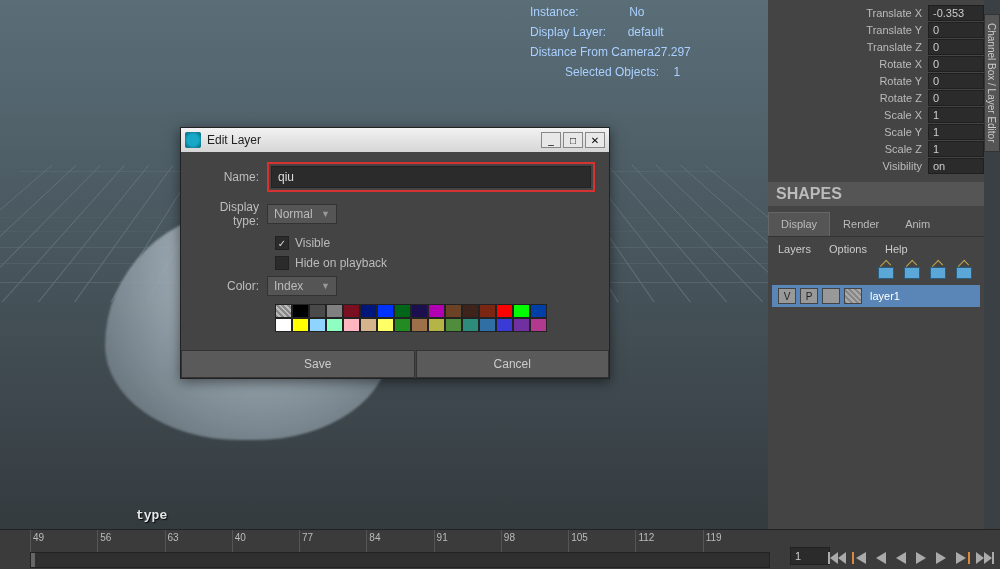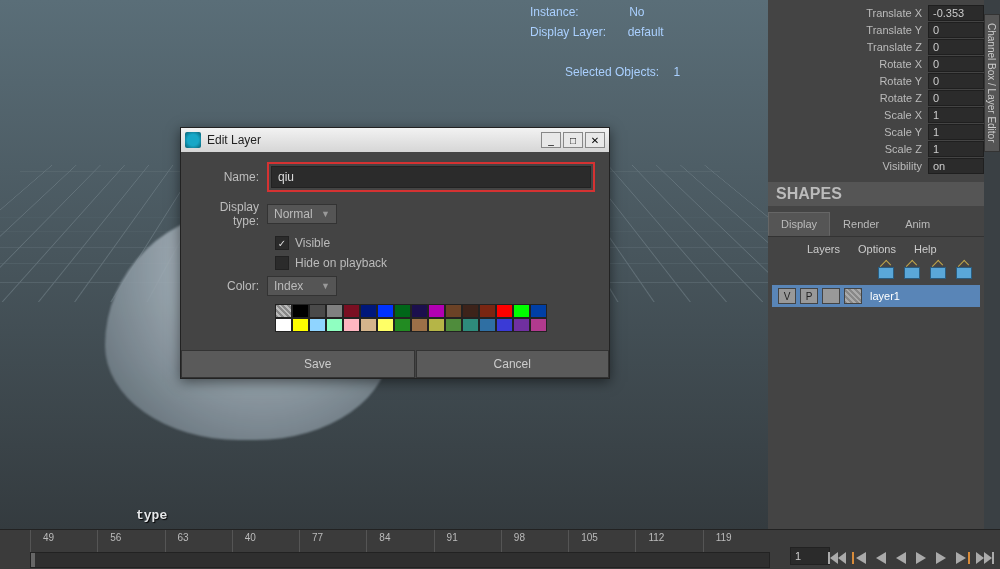--- a/index.html
+++ b/index.html
@@ -39,54 +39,57 @@
 
 .right-panel { position: absolute; right: 16px; top: 0; width: 216px; height: 569px; background: #444; }
 .channel-box { padding: 4px 0; }
 .ch-row { display: flex; align-items: center; font-size: 11px; height: 17px; }
 .ch-label { flex: 1; text-align: right; padding-right: 6px; color: #bbb; }
 .ch-val { width: 56px; background: #2b2b2b; color: #ccc; padding: 1px 4px; border: 1px solid #1f1f1f; }
 .shapes-hdr { background: #555; color: #bbb; font-size: 16px; font-weight: bold; padding: 3px 8px; margin-top: 4px; }
 .panel-tabs { display: flex; background: #444; border-bottom: 1px solid #333; margin-top: 6px; }
 .panel-tab { padding: 5px 12px; font-size: 11px; color: #bbb; cursor: pointer; border: 1px solid transparent; }
 .panel-tab.active { background: #555; border: 1px solid #666; border-bottom-color: #555; }
-.panel-menu { display: flex; gap: 18px; padding: 6px 26px; font-size: 11px; color: #ccc; background: #444; margin-left: 13px; }
+.panel-menu { display: flex; gap: 18px; padding: 6px 10px; font-size: 11px; color: #ccc; background: #444; }
 .layer-icons { display: flex; gap: 8px; justify-content: flex-end; padding: 4px 10px; }
 .layer-icon { width: 18px; height: 14px; position: relative; cursor: pointer; }
 .layer-icon::before { content: ""; position: absolute; left: 0; bottom: 0; width: 14px; height: 10px; background: #5aa7d8; border: 1px solid #2a5d80; }
 .layer-icon::after { content: ""; position: absolute; left: 3px; top: -3px; width: 8px; height: 6px; border: 1px solid #c2a64a; border-bottom: none; border-left: none; transform: rotate(-45deg); }
 .layer-row { display: flex; align-items: center; background: #5985b7; padding: 3px 6px; margin: 2px 4px; gap: 4px; }
 .layer-box { width: 18px; height: 16px; background: #999; border: 1px solid #444; display: flex; align-items: center; justify-content: center; font-size: 10px; color: #222; }
 .layer-box.hatch { background: repeating-linear-gradient(45deg, #888, #888 2px, #aaa 2px, #aaa 4px); }
 .layer-name { color: #fff; font-size: 11px; margin-left: 4px; }
 
 .side-tab { position: absolute; right: 0; top: 14px; width: 16px; background: #555; color: #ccc; font-size: 10px; writing-mode: vertical-rl; padding: 8px 2px; border: 1px solid #333; cursor: pointer; }
 
 .timeline { position: absolute; left: 0; bottom: 0; width: 1000px; height: 40px; background: #3b3b3b; border-top: 1px solid #222; }
 .time-ruler { position: absolute; left: 30px; top: 0; width: 740px; height: 22px; display: flex; color: #bbb; font-size: 10px; }
-.time-tick { flex: 1; text-align: left; border-left: 1px solid #555; padding-left: 12px; padding-top: 2px; }
+.time-tick { flex: 1; text-align: left; border-left: 1px solid #555; padding-left: 2px; padding-top: 2px; }
 .time-track { position: absolute; left: 30px; top: 22px; width: 740px; height: 16px; background: #2f2f2f; border: 1px solid #222; }
 .time-track::before { content: ""; position: absolute; left: 0; top: 0; bottom: 0; width: 4px; background: #666; }
 .frame-field { position: absolute; right: 170px; bottom: 4px; width: 40px; background: #2b2b2b; border: 1px solid #222; color: #ccc; font-size: 11px; padding: 2px 4px; }
 .play-controls { position: absolute; right: 6px; bottom: 4px; display: flex; gap: 6px; align-items: center; }
 .play-btn svg { display: block; }
 .kf { fill: #d88b3a; }
 .gr { fill: #aaa; }
 </style>
 </head>
 <body>
 
 <div class="viewport">
   <div class="grid-floor"></div>
   <div class="egg-shape"></div>
   <div class="hud-text" style="left:530px; top:22px;">
     <span>Display Layer:</span>&nbsp;&nbsp;&nbsp;<span>default</span>
   </div>
   <div class="hud-text" style="left:530px; top:2px;">
     <span>Instance:</span>&nbsp;&nbsp;&nbsp;&nbsp;&nbsp;&nbsp;&nbsp;<span>No</span>
+  </div>
+  <div class="hud-text" style="left:530px; top:42px;">
+    <span>Distance From Camera</span><span>27.297</span>
   </div>
   <div class="hud-text" style="left:530px; top:62px;margin-left:35px;">
     <span>Selected Objects:</span>&nbsp;&nbsp;<span>1</span>
   </div>
   <div class="persp-label">type</div>
 
   <div class="watermark">
     <span>GX/网</span>
     <small>system.com</small>
   </div>

